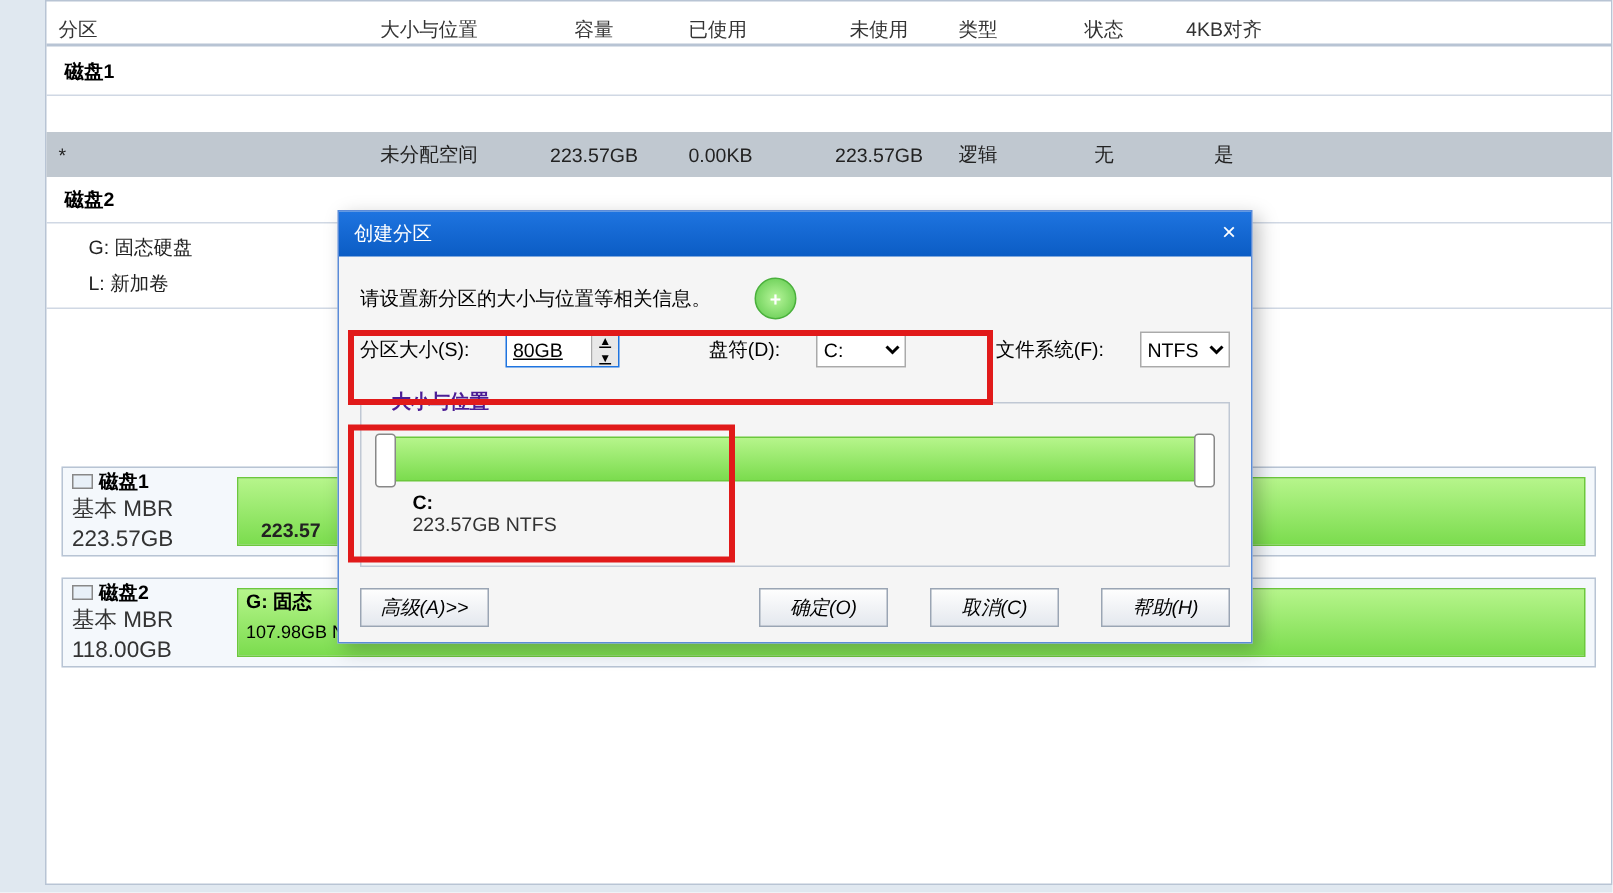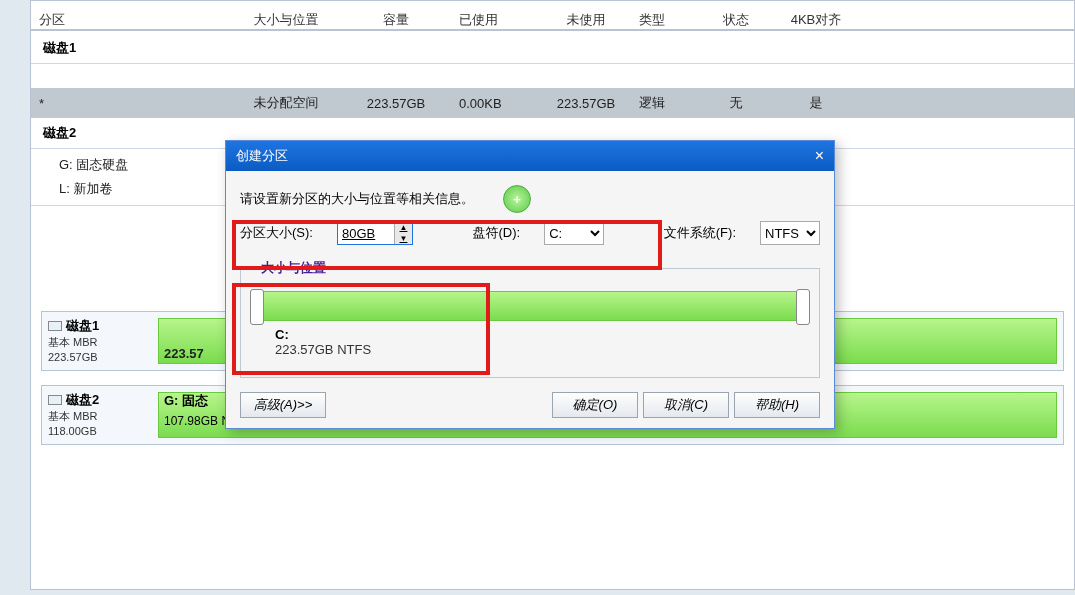--- a/index.html
+++ b/index.html
@@ -25,25 +25,25 @@
   .data-row span{padding:0 8px;}
 
   .disk-children{padding:4px 0 4px 28px;color:#222;border-bottom:1px solid #d0d8e4;}
   .disk-children div{padding:3px 0;}
 
   
   .bar-area{position:absolute;left:10px;right:10px;top:310px;}
   .bar-row{display:flex;align-items:center;margin-bottom:14px;border:1px solid #b8c4d4;background:#f4f8fc;height:60px;}
   .bar-info{width:110px;padding:4px 6px;line-height:1.35;}
   .bar-info .dname{font-weight:bold;}
-  .bar-info .dsmall{font-size:11px;color:#333;}
+  .bar-info .dsmall{font-size:15px;color:#333;}
   .disk-icon{display:inline-block;width:14px;height:10px;border:1px solid #888;background:#e8f0f8;margin-right:4px;position:relative;top:1px;}
   .bar-body{flex:1;height:46px;margin:0 6px;position:relative;}
   .bar-fill{position:absolute;left:0;top:0;right:0;bottom:0;background:linear-gradient(#b6f58b,#7bdc4e);border:1px solid #6cc83c;}
-  .bar-text{position:absolute;left:6px;top:28px;font-weight:bold;color:#222;text-align:right;}
+  .bar-text{position:absolute;left:16px;top:28px;font-weight:bold;color:#222;text-align:right;}
 
   
   .dialog{position:absolute;left:225px;top:140px;width:610px;background:#f5f5f5;border:1px solid #5b8bd8;box-shadow:4px 4px 12px rgba(0,0,0,.25);}
   .title-bar{height:30px;background:linear-gradient(#1e74e0,#0b5cc4);color:#fff;display:flex;align-items:center;padding:0 10px;justify-content:space-between;}
   .title-bar .close{color:#fff;cursor:pointer;font-size:16px;}
   .dlg-body{padding:14px 14px 10px;}
   .prompt-row{display:flex;align-items:center;margin-bottom:8px;gap:29px;}
   .green-plus{width:28px;height:28px;border-radius:50%;background:radial-gradient(#b7f59a,#5cc84a);display:flex;align-items:center;justify-content:center;color:#fff;font-weight:bold;border:1px solid #4ab03c;}
 
   .row1{display:flex;align-items:center;gap:24px;margin-bottom:14px;}
@@ -60,21 +60,21 @@
   .slider-track{height:30px;background:linear-gradient(#b6f58b,#7bdc4e);border:1px solid #6cc83c;border-radius:3px;position:relative;}
   .slider-handle{position:absolute;top:-3px;width:14px;height:36px;background:#fff;border:1px solid #888;border-radius:3px;}
   .hL{left:-6px;}
   .hR{right:-6px;}
   .slider-caption{margin-top:6px;padding-left:20px;}
   .slider-caption .pt{font-weight:bold;}
   .slider-caption .ps{color:#333;}
 
   .dlg-foot{display:flex;justify-content:space-between;align-items:center;}
   .btn{min-width:86px;height:26px;border:1px solid #9aa5b4;background:linear-gradient(#fefefe,#e4e8ee);cursor:pointer;padding:0 10px;font-style:italic;}
-  .foot-right{display:flex;gap:5px;}
+  .foot-right{display:flex;gap:28px;}
 
   
   .red-box{position:absolute;border:4px solid #e11a1a;pointer-events:none;}
   .red1{left:232px;top:220px;width:430px;height:50px;}
   .red2{left:232px;top:283px;width:258px;height:92px;}
 </style>
 </head>
 <body>
 
 <div class="main-window">

